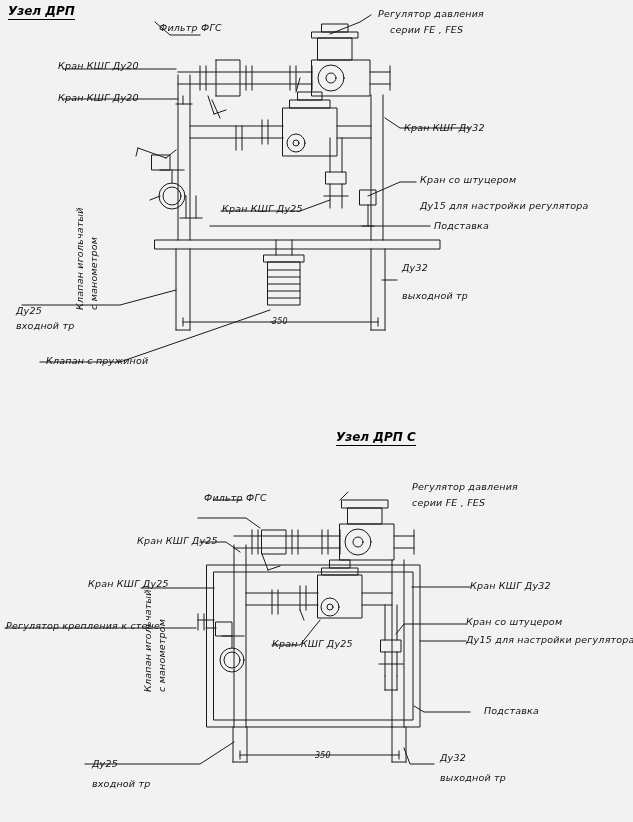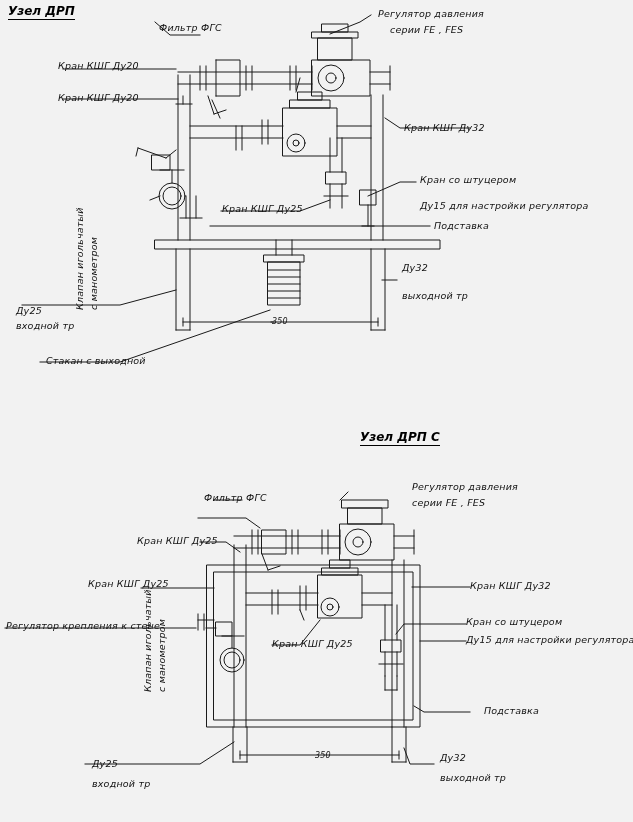--- a/index.html
+++ b/index.html
@@ -225,28 +225,28 @@
 <div class="lbl" style="left:420px;top:174px;">Кран со штуцером</div>
 <div class="lbl" style="left:420px;top:200px;">Ду15 для настройки регулятора</div>
 <div class="lbl" style="left:434px;top:220px;">Подставка</div>
 
 <div class="lbl" style="left:402px;top:262px;">Ду32</div>
 <div class="lbl" style="left:402px;top:290px;">выходной тр</div>
 
 <div class="lbl" style="left:16px;top:305px;">Ду25</div>
 <div class="lbl" style="left:16px;top:320px;">входной тр</div>
 
-<div class="lbl" style="left:46px;top:355px;">Стакан с выходной</div>
+<div class="lbl" style="left:46px;top:355px;">Клапан с пружиной</div>
 
 <div class="lbl rot" style="left:74px;top:310px;">Клапан игольчатый</div>
 <div class="lbl rot" style="left:88px;top:310px;">с манометром</div>
 
 <div class="lbl" style="left:272px;top:316px;font-size:8px;">350</div>
 
-<div class="title" style="left:360px;top:430px;"><span class="u">Узел ДРП С</span></div>
+<div class="title" style="left:336px;top:430px;"><span class="u">Узел ДРП С</span></div>
 
 <div class="lbl" style="left:204px;top:492px;">Фильтр ФГС</div>
 <div class="lbl" style="left:412px;top:481px;">Регулятор давления</div>
 <div class="lbl" style="left:412px;top:497px;">серии FE , FES</div>
 
 <div class="lbl" style="left:137px;top:535px;">Кран КШГ Ду25</div>
 <div class="lbl" style="left:88px;top:578px;">Кран КШГ Ду25</div>
 <div class="lbl" style="left:470px;top:580px;">Кран КШГ Ду32</div>
 <div class="lbl" style="left:272px;top:638px;">Кран КШГ Ду25</div>
 

